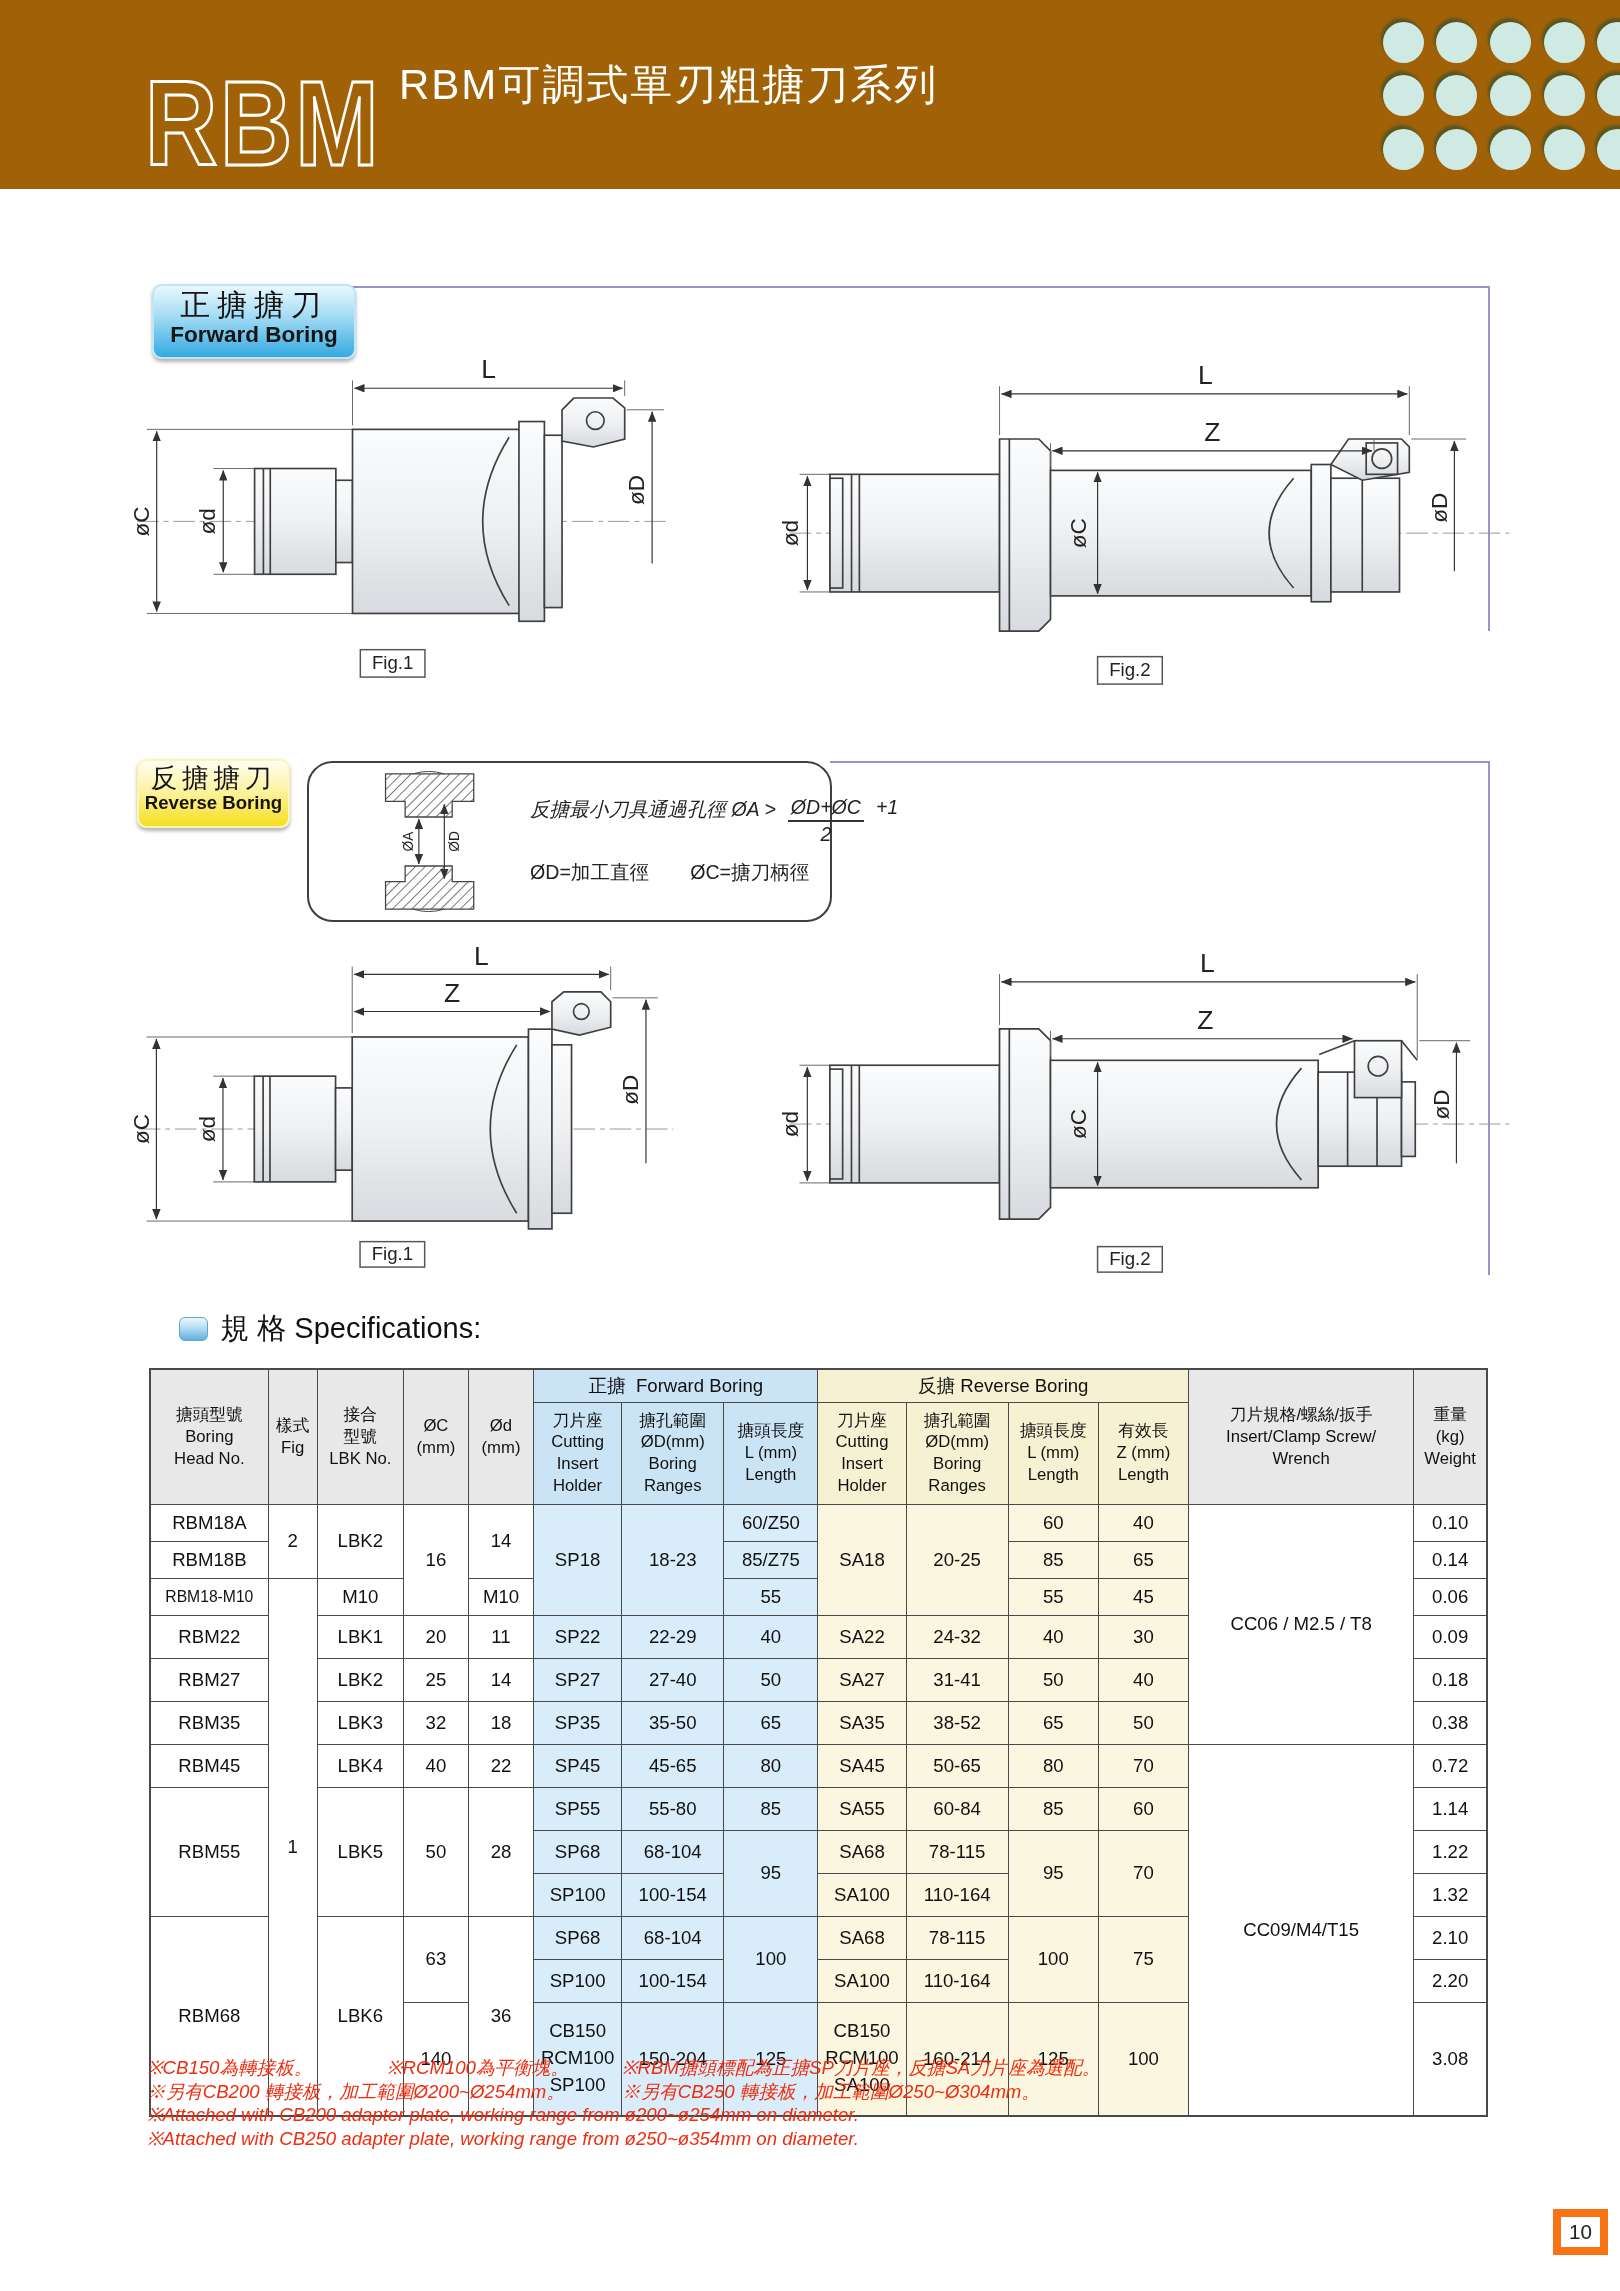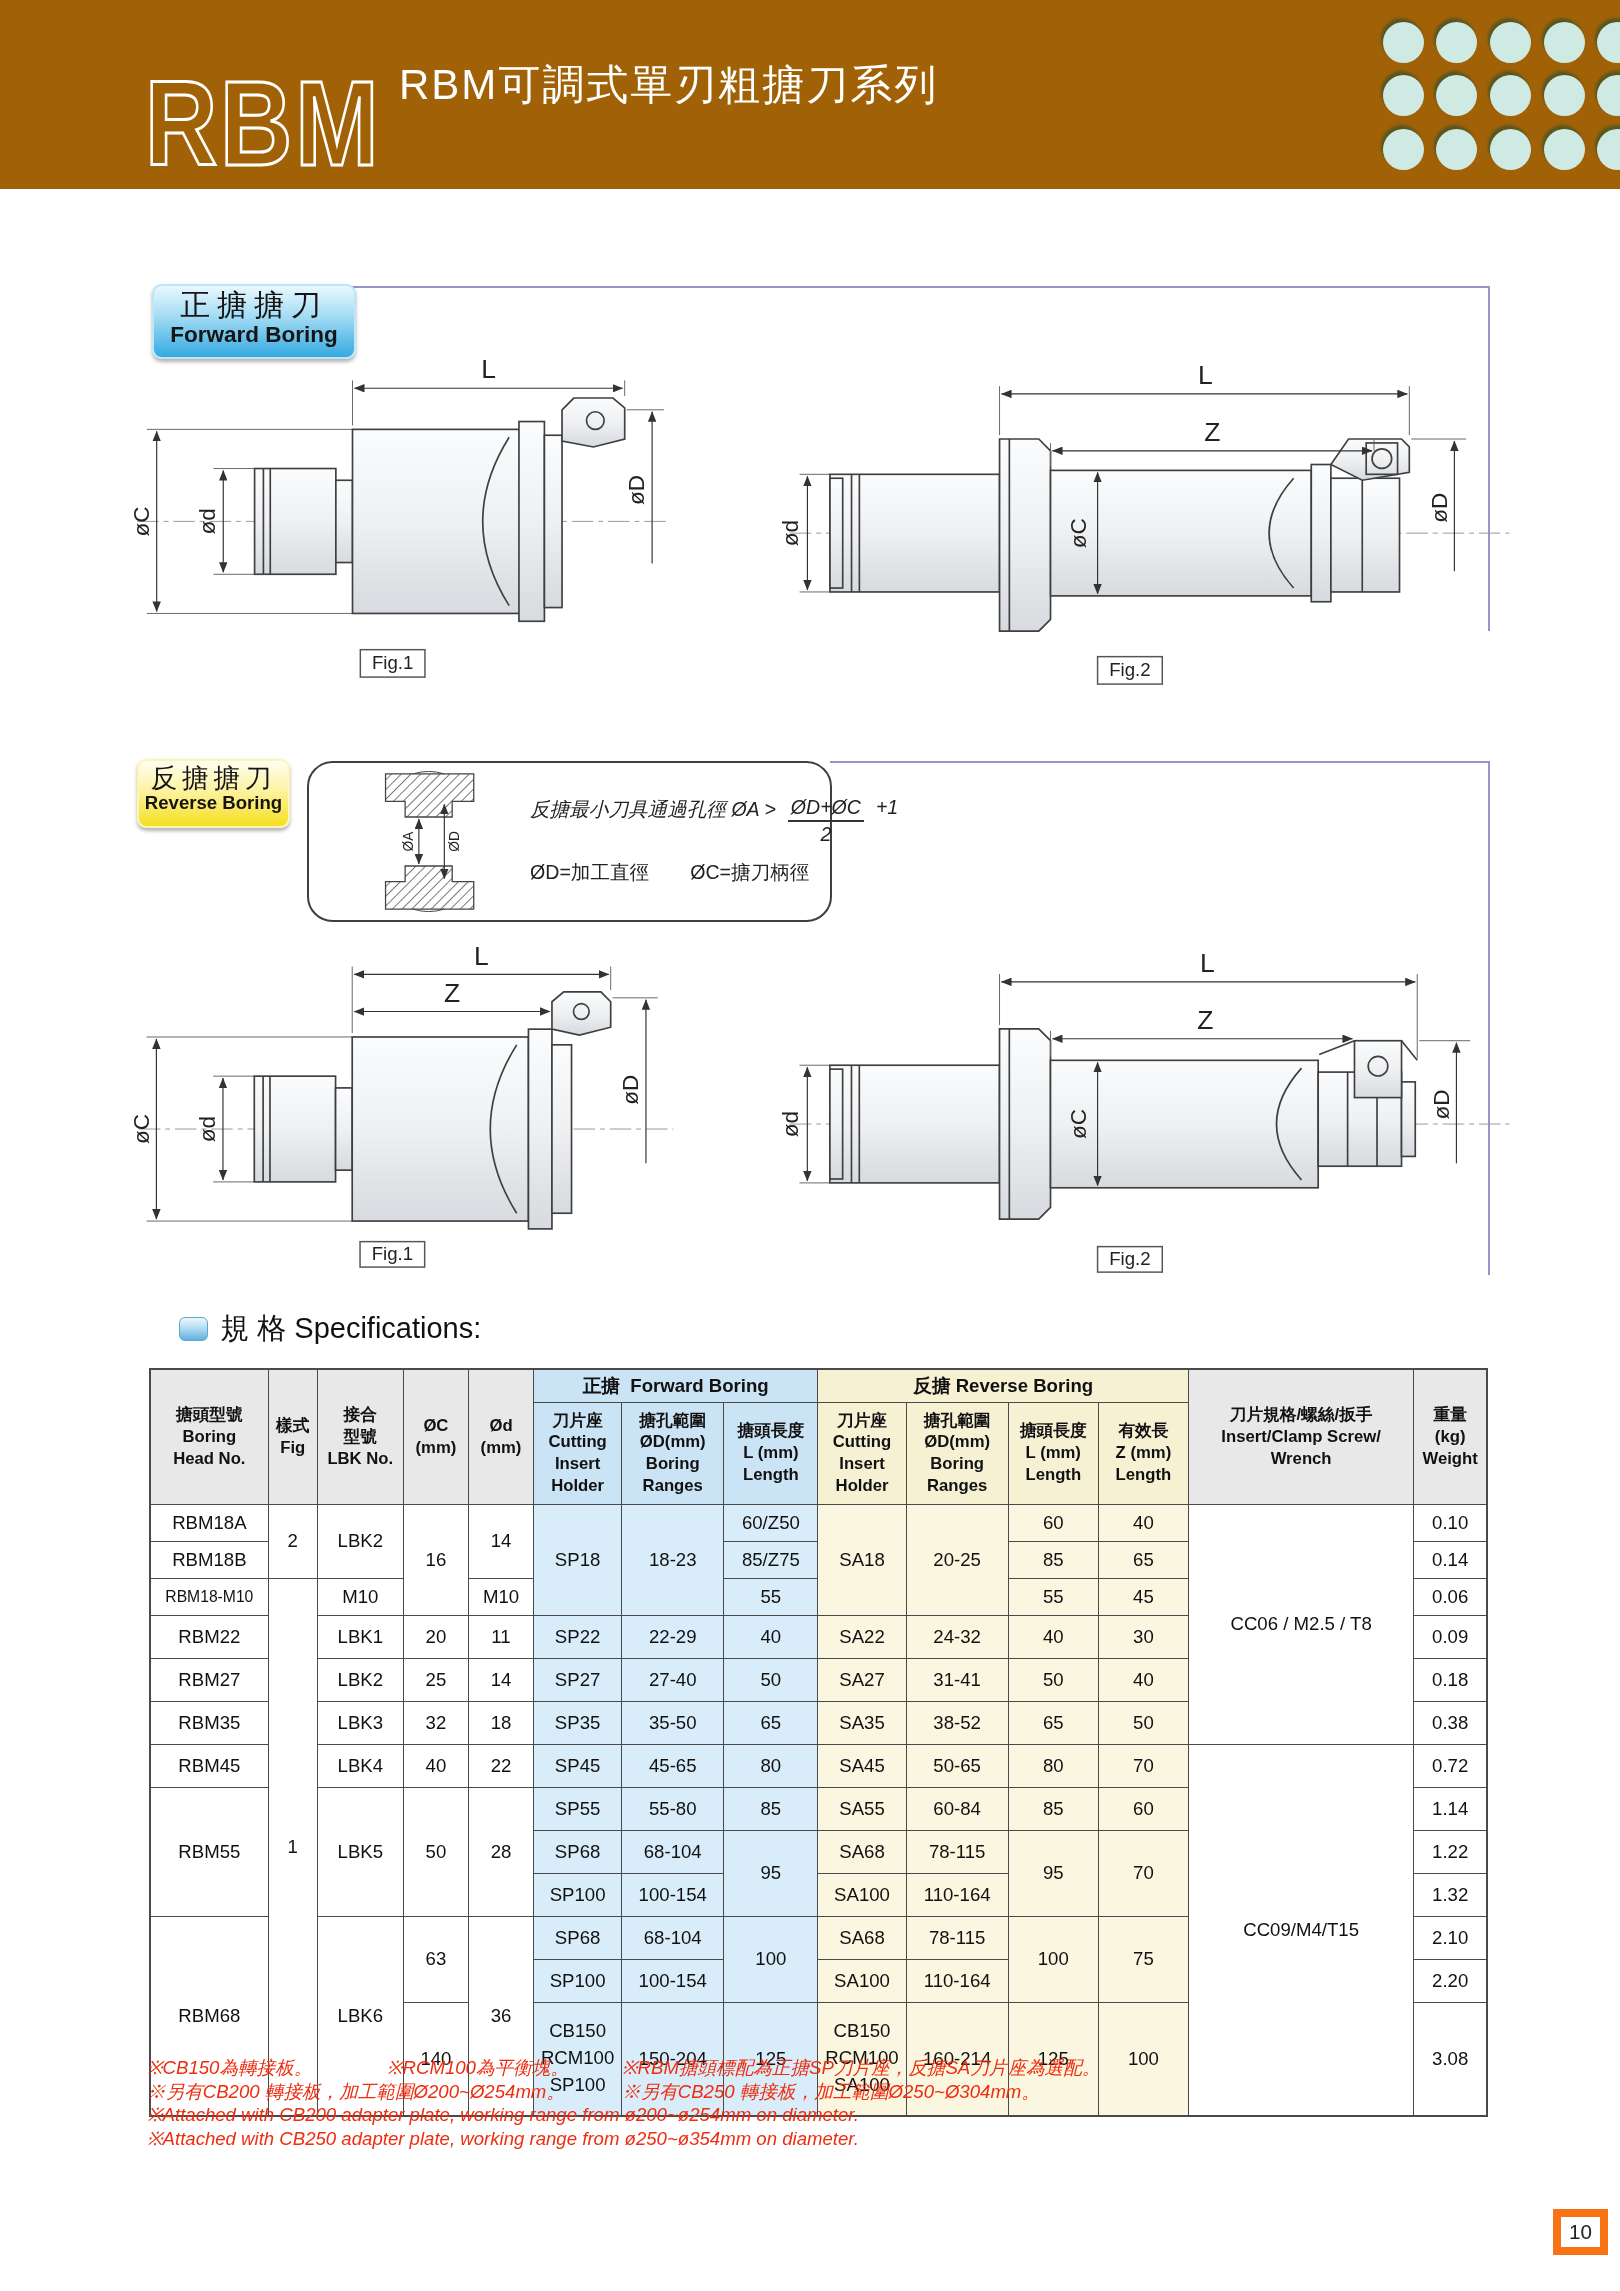--- a/index.html
+++ b/index.html
@@ -51,21 +51,21 @@
 
   
   .spec-head{position:absolute;left:147px;top:1309px;display:flex;align-items:center;gap:11.8px;margin-left:32px;}
   .spec-icon{width:27.4px;height:22.5px;border-radius:5.9px;border:1px solid #5aa7d0;
      background:linear-gradient(180deg,#eef8fe 0%,#b5dcf2 45%,#5fb1de 100%);}
   .spec-title{font-size:29px;color:#111;}
 
   .tblwrap{position:absolute;left:149px;top:1368px;}
   table{border-collapse:collapse;table-layout:fixed;width:1339px;border:2px solid #4a4a4a;}
   th,td{border:1px solid #4a4a4a;text-align:center;vertical-align:middle;padding:0;color:#111;overflow:hidden;}
-  th{font-weight:bold;margin-left:18px;}
+  th{font-weight:normal;margin-left:18px;}
   .hg{background:#E8E8E8;font-size:16.7px;line-height:1.3;}
   .hb{background:#CBE4F5;font-size:16.7px;line-height:1.3;}
   .hy{background:#F6F1D3;font-size:16.7px;line-height:1.3;}
   .grp{font-size:18.6px;}
   td{font-size:18.6px;background:#ffffff;}
   .cb{background:#D8ECF9;}
   .cy{background:#FAF6DF;}
   .sm{font-size:15.7px;}
   .stack div{line-height:1.45;}
 

